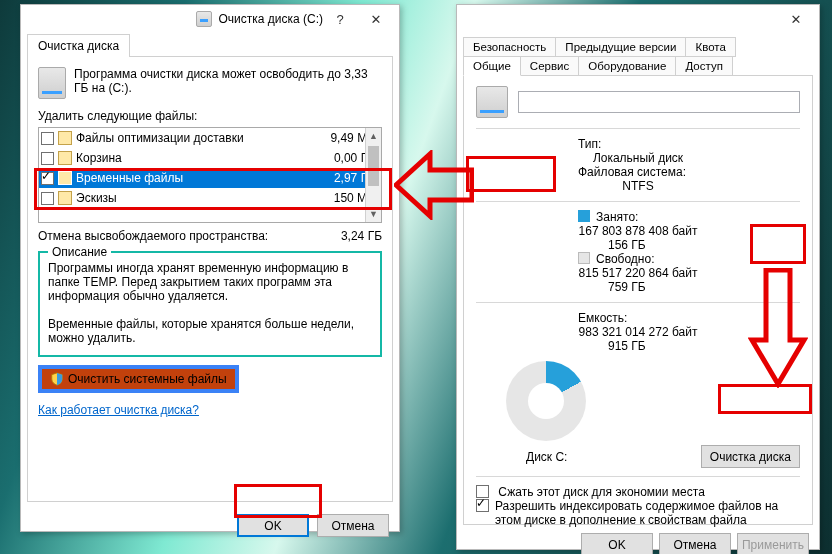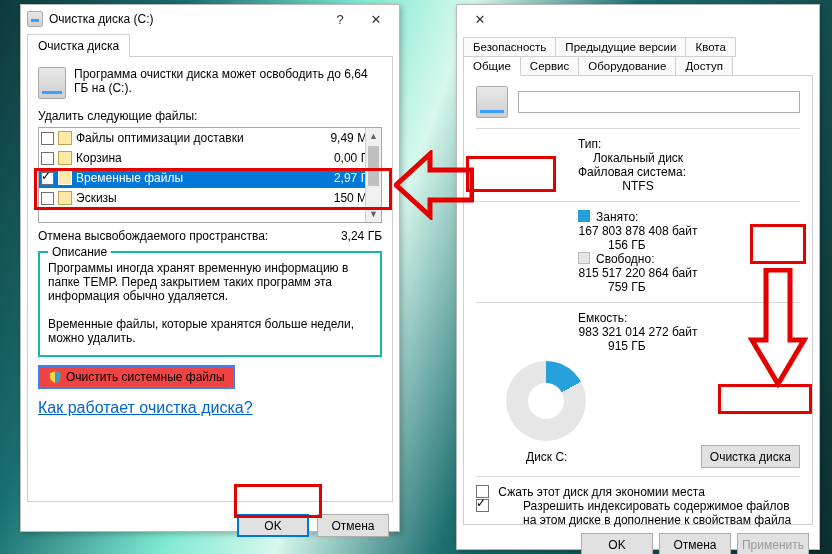--- a/index.html
+++ b/index.html
@@ -12,21 +12,21 @@
     position: relative;
   }
   .win {
     position: absolute;
     background: #fff;
     border: 1px solid #b9b9b9;
     box-shadow: 2px 2px 6px rgba(0,0,0,0.25);
   }
   .titlebar {
     height: 28px;
-    display:flex; align-items:center; justify-content:space-between;
+    display:flex; align-items:center; justify-content:flex-end;
     padding: 0 6px;
     font-size: 12px;
     color:#000;
   }
   .titlebar-left { display:flex; align-items:center; gap:6px; }
   .win-ctrl { display:flex; gap:2px; }
   .win-btn { width:34px; height:22px; display:flex; align-items:center; justify-content:center; font-size:13px; color:#333; cursor:default;}
   
   #dlg-clean { left:20px; top:4px; width:380px; height:528px; }
   .tab-strip { display:flex; padding:0 6px; margin-top:0px;}
@@ -53,25 +53,25 @@
   .fl-row.sel .fico{border-color:#fff;}
   .fl-scroll { position:absolute; right:0; top:0; bottom:0; width:16px; background:#f0f0f0; border-left:1px solid #d0d0d0;}
   .fl-scroll .arrow{height:16px; display:flex; align-items:center; justify-content:center; font-size:9px; color:#606060;}
   .fl-scroll .thumb{position:absolute; left:2px; right:2px; top:18px; height:40px; background:#c0c0c0;}
   .sum-row { display:flex; justify-content:space-between; font-size:12px; margin-top:6px;}
   .group {
     border:2px solid #14b8a6; margin-top:8px; padding:8px 8px 10px 8px; font-size:12px; position:relative;
   }
   .group-title { position:absolute; top:-8px; left:8px; background:#fff; padding:0 4px; font-size:12px;}
   .sysbtn {
-    display:inline-flex; align-items:center; gap:4px; border:2px solid #3b82f6; background:#ef4444;
+    display:inline-flex; align-items:center; gap:4px; border:4px solid #3b82f6; background:#c2410c;
     font-size:12px; padding:3px 8px; margin-top:8px;justify-content:center;
   }
   .shield { width:14px; height:14px; display:inline-block;}
-  .link { color:#0066cc; font-size:16px; text-decoration:underline; margin-top:10px; display:inline-block;}
+  .link { color:#0066cc; font-size:12px; text-decoration:underline; margin-top:10px; display:inline-block;}
   .dlg-foot { display:flex; justify-content:flex-end; gap:8px; padding:6px 10px; }
   .btn {
     border:1px solid #adadad; background:#e1e1e1; font-size:12px; min-width:72px; height:23px;
     display:flex; align-items:center; justify-content:center;
   }
   .btn.default{ border:1px solid #0078d7; box-shadow:inset 0 0 0 1px #0078d7;}
   .btn.disabled{ color:#9a9a9a;}
   
   #dlg-prop { left:456px; top:4px; width:364px; height:546px; }
   .tab-strip2 { display:flex; flex-wrap:wrap; padding:4px 6px 0 6px; gap:0;}
@@ -114,21 +114,21 @@
       <div class="win-btn close-btn">✕</div>
     </div>
   </div>
 
   <div class="tab-strip">
     <div class="tab">Очистка диска</div>
   </div>
   <div class="tab-body">
     <div class="info-row">
       <span class="drive-ico"></span>
-      <span>Программа очистки диска может освободить до 6,64 ГБ на  (C:).</span>
+      <span>Программа очистки диска может освободить до 3,33 ГБ на  (C:).</span>
     </div>
 
     <span class="lbl">Удалить следующие файлы:</span>
 
     <div class="file-list">
       <div class="fl-row">
         <span class="chk"></span>
         <span class="fico"></span>
         <span class="name">Файлы оптимизации доставки</span>
         <span class="size">9,49 МБ</span>
@@ -247,21 +247,21 @@
       <span style="margin-left:50px">Диск C:</span>
       <div class="btn" style="min-width:auto;padding:0 8px;">
         <span>Очистка диска</span>
       </div>
     </div>
     <hr class="hr">
     <div style="">
       <span class="chk2"></span>
       <span>Сжать этот диск для экономии места</span>
     </div>
-    <div style="display:flex;gap:28px;">
+    <div style="display:flex;">
       <span class="chk2 checked" style="flex:none"></span>
       <span>Разрешить индексировать содержимое файлов на этом диске в дополнение к свойствам файла</span>
     </div>
   </div>
 
   <div class="prop-foot">
     <div class="btn">
         <span>OK</span>
       </div>
     <div class="btn">

